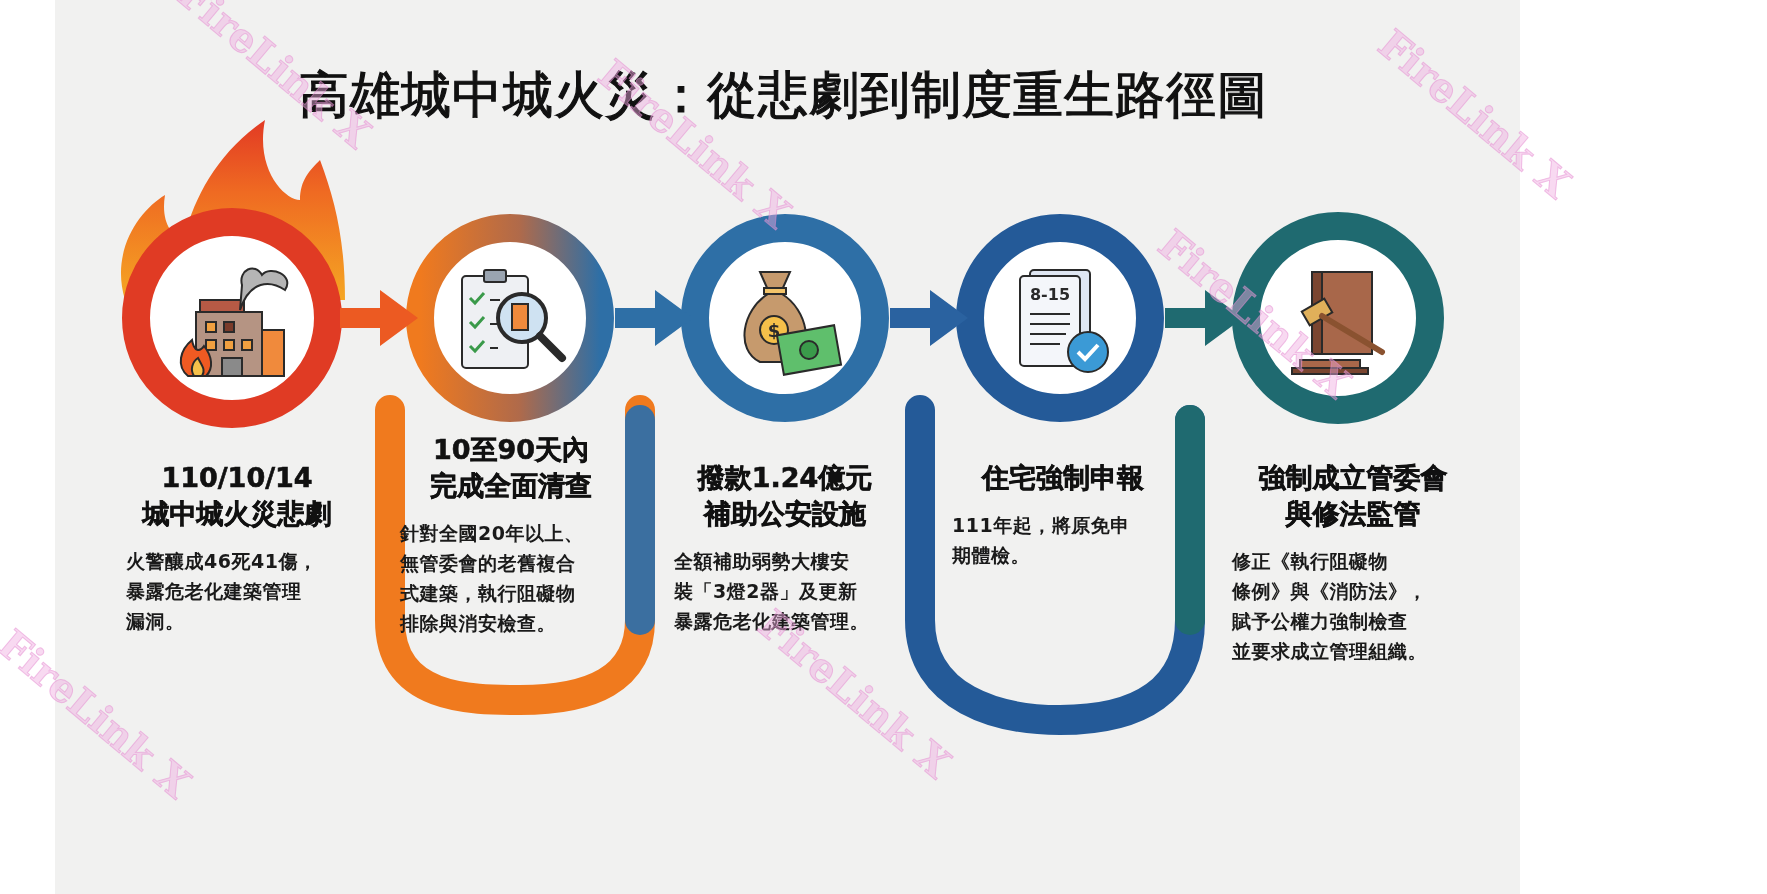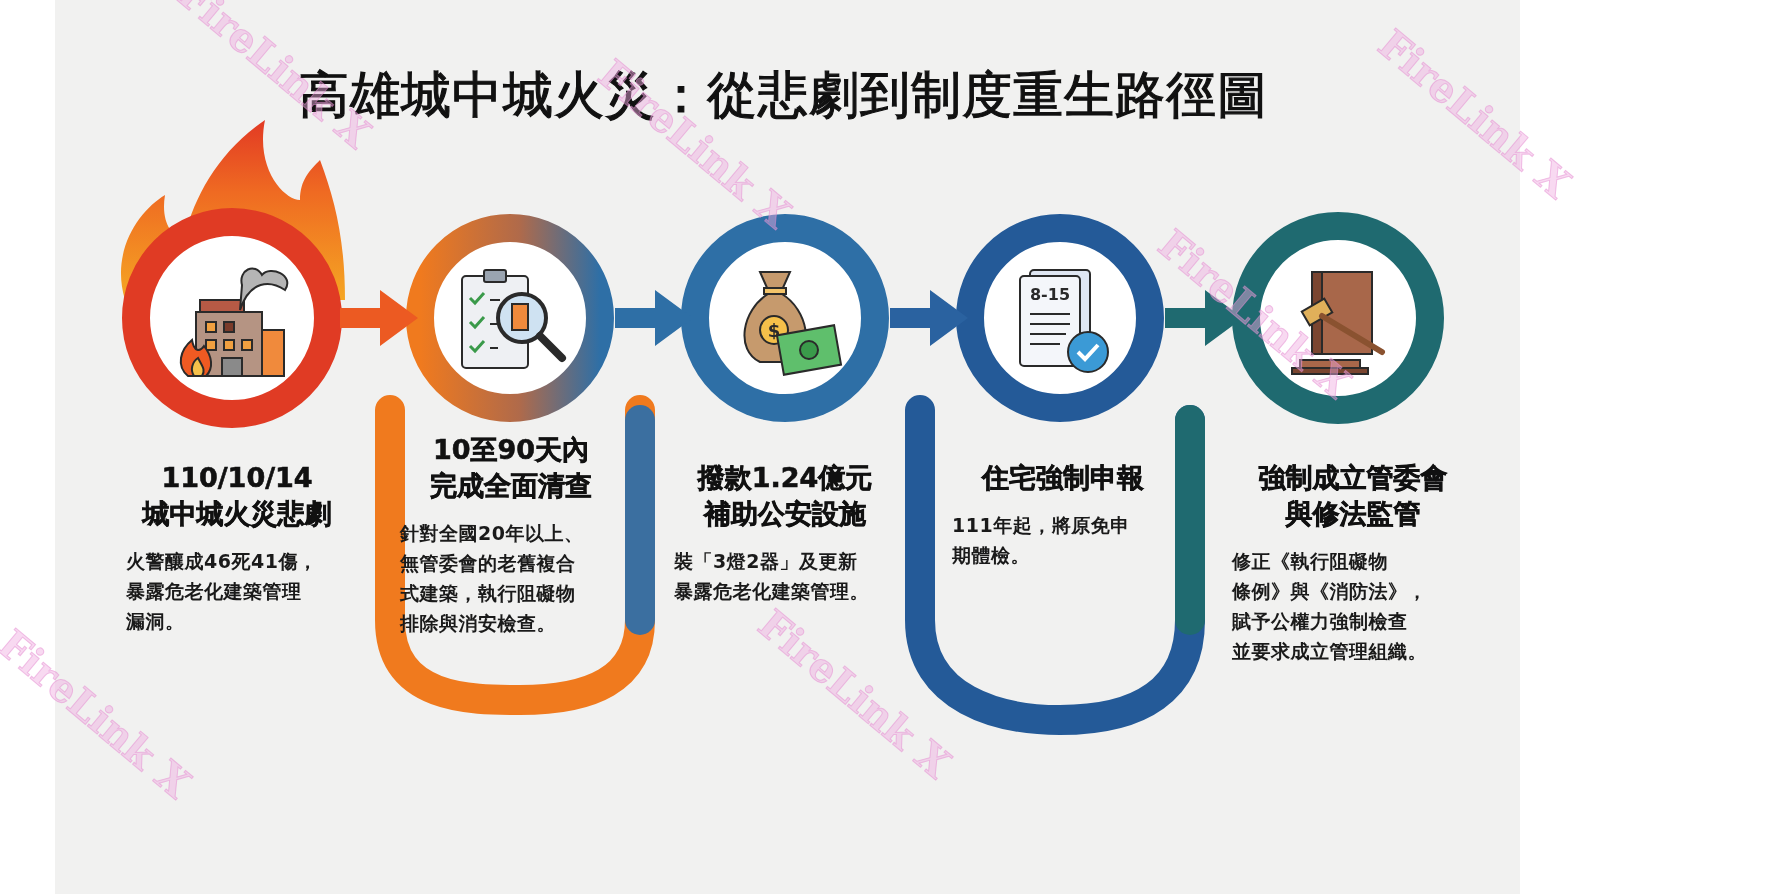--- a/index.html
+++ b/index.html
@@ -180,20 +180,21 @@
     <div>無管委會的老舊複合</div>
     <div>式建築，執行阻礙物</div>
     <div>排除與消安檢查。</div>
   </div>
 </div>
 
 <div class="step-text" style="left:660px; top:460px;">
   <div class="step-head">撥款1.24億元</div>
   <div class="step-head">補助公安設施</div>
   <div class="step-body">
+    <div>全額補助弱勢大樓安</div>
     <div>裝「3燈2器」及更新</div>
     <div>暴露危老化建築管理。</div>
   </div>
 </div>
 
 <div class="step-text" style="left:938px; top:460px;">
   <div class="step-head">住宅強制申報</div>
   <div class="step-body">
     <div>111年起，將原免申</div>
     <div>期體檢。</div>

